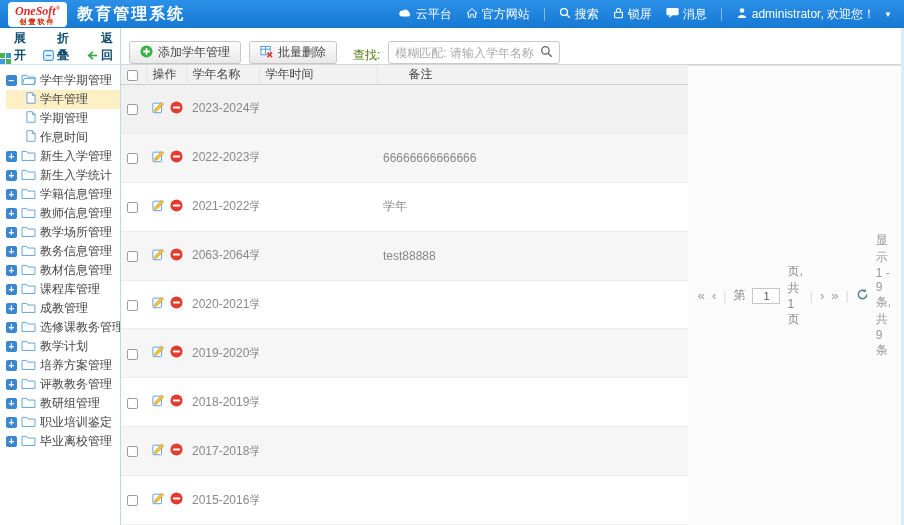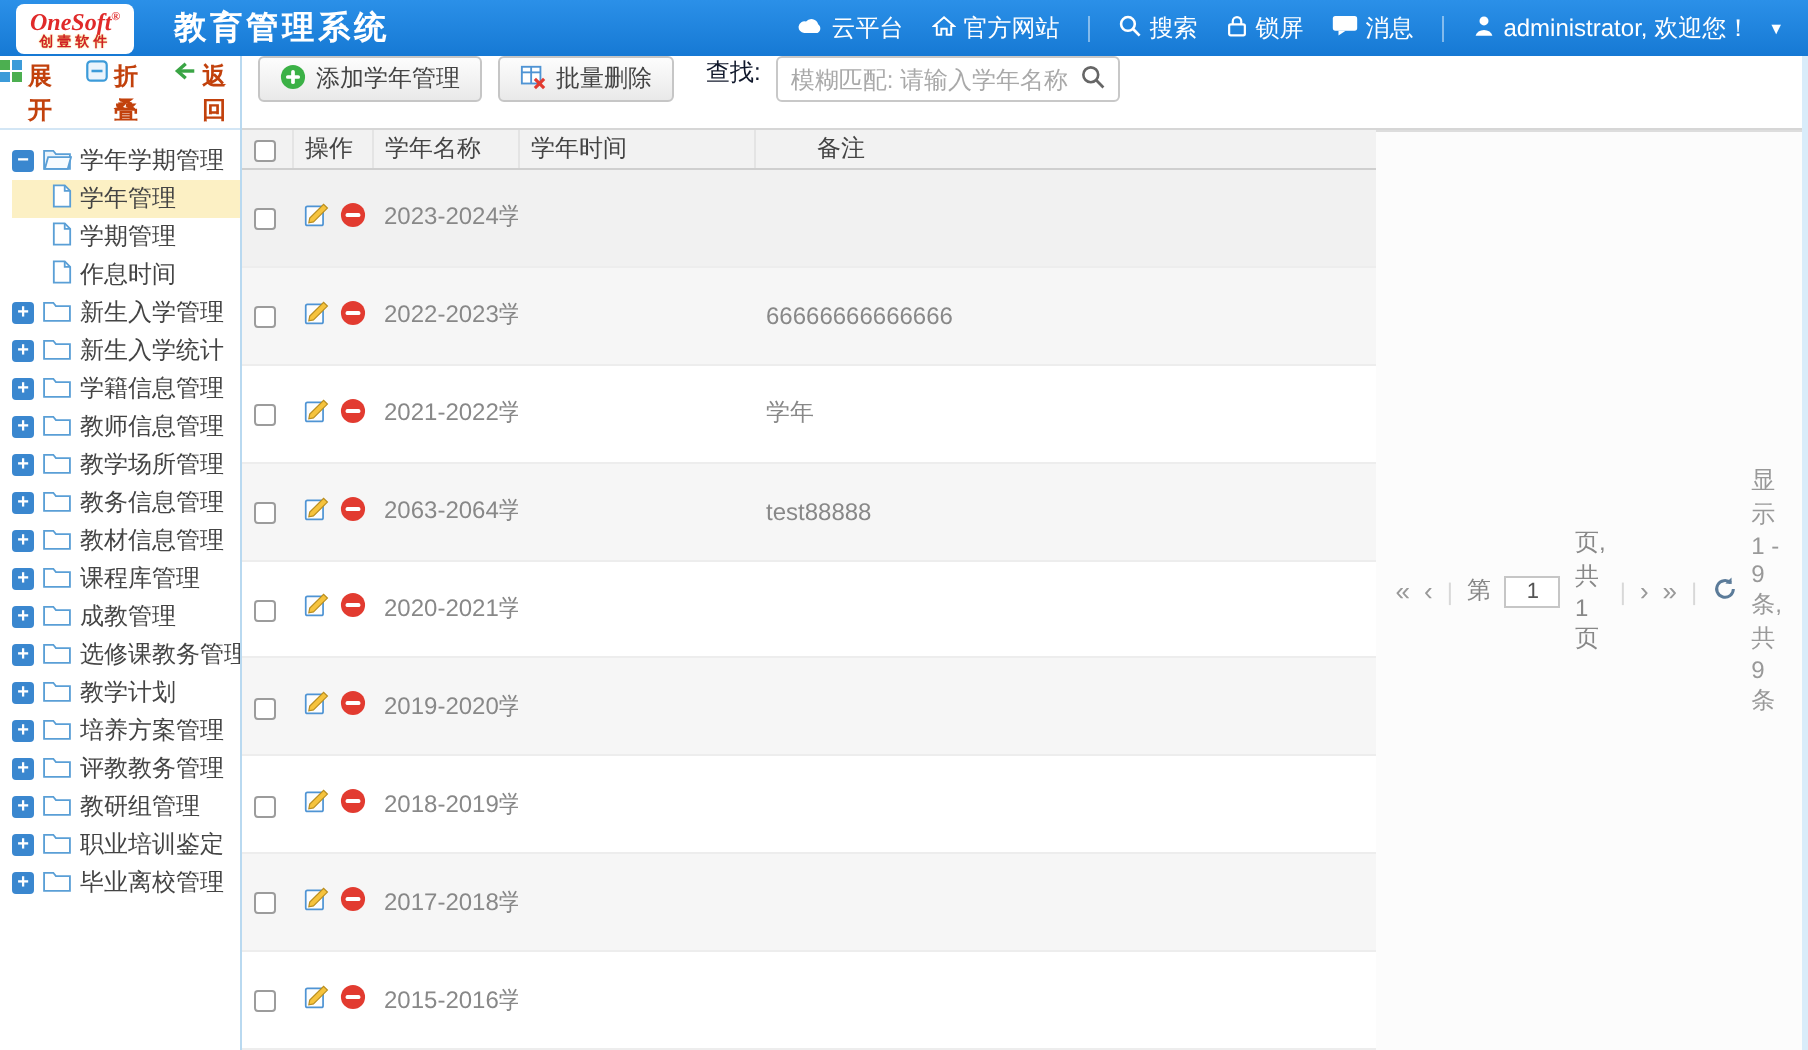--- a/index.html
+++ b/index.html
@@ -10,55 +10,55 @@
   
   .header { flex:0 0 28px; background:linear-gradient(180deg,#2b90e8 0%,#1679d4 100%);
             display:flex; align-items:center; padding:0 12px 0 8px; color:#fff; }
   .logo { background:#fff; border-radius:4px; height:25px; margin-top:1px; padding:2px 7px 1px;
           display:flex; flex-direction:column; align-items:center; justify-content:center; line-height:1; }
   .logo-name { color:#e02a2a; font-weight:bold; font-style:italic; font-size:12px;
                font-family:"Liberation Serif","DejaVu Serif",serif; letter-spacing:0; }
   .logo-name sup { font-size:6px; color:#e02a2a; }
   .logo-sub { color:#cf1f27; font-size:7px; font-weight:bold; letter-spacing:2px; margin-top:1px;
               text-shadow:0 0 1px #f5d44a; }
-  .app-title { font-size:16px; font-weight:bold; letter-spacing:2px; margin-left:20px; }
+  .app-title { font-size:16px; font-weight:bold; letter-spacing:2px; margin-left:10px; }
   .spacer { flex:1; }
   .menu-item { display:flex; align-items:center; gap:4px; font-size:12px; margin-left:14px; cursor:pointer; white-space:nowrap; }
   .menu-divider { width:1px; height:13px; background:rgba(255,255,255,.45); margin-left:14px; }
   .caret { font-size:8px; margin-left:5px; }
 
   
   .tabbar { flex:0 0 28px; background:#57a8e5; display:flex; align-items:stretch; padding-left:12px; }
   .tab { display:flex; align-items:center; padding:0 10px; color:#fff; font-size:12px; cursor:pointer; }
   .tab.active { background:#fff; color:#444; position:relative; padding:0 24px 0 16px; border-radius:2px 2px 0 0; margin-left:4px; }
   .tab-close { position:absolute; top:2px; right:4px; font-size:11px; line-height:11px; color:#777; cursor:pointer; }
 
   
   .body { flex:1; display:flex; min-height:0; }
 
   .sidebar { flex:0 0 121px; width:121px; border-right:1px solid #b9d9f0; display:flex; flex-direction:column; background:#fff; }
   .side-toolbar { flex:0 0 26px; display:flex; align-items:center; justify-content:center; gap:10px;
                   border-bottom:1px solid #d3e6f5; color:#333; padding-top:2px; }
-  .side-tool { display:flex; align-items:flex-start; gap:3px; cursor:pointer; font-weight:bold; font-size:12px; color:#c2410c; }
+  .side-tool { display:flex; align-items:flex-end; gap:3px; cursor:pointer; font-weight:bold; font-size:12px; color:#0c4a6e; }
   .sq-grid { display:grid; grid-template-columns:5px 5px; grid-template-rows:5px 5px; gap:1px; }
   .sq-grid i { display:block; }
   .tree { padding:6px 0 0 6px; color:#444; overflow:hidden; }
   .tree-row { display:flex; align-items:center; gap:4px; height:19px; white-space:nowrap; cursor:pointer; }
   .tree-row.child { padding-left:20px; }
   .tree-row.selected { background:#fcf0c4; }
   .exp { width:11px; height:11px; flex:0 0 11px; background:#3a87cf; color:#fff; border-radius:2px;
          display:inline-flex; align-items:center; justify-content:center; font-size:10px; line-height:1; font-weight:bold; }
   .tree-label { font-size:12px; }
 
   .main { flex:1; display:flex; flex-direction:column; min-width:0; border-right:3px solid #d9ecfa; background:#fff; }
-  .toolbar { flex:0 0 36px; display:flex; align-items:flex-start; gap:8px; padding:0 8px; }
+  .toolbar { flex:0 0 36px; display:flex; align-items:flex-end; gap:8px; padding:0 8px; }
   .btn { height:23px; display:inline-flex; align-items:center; gap:5px; padding:0 10px;
          background:linear-gradient(#fdfdfd,#e9e9e9); border:1px solid #c6c6c6; border-radius:3px;
          font-size:12px; color:#444; cursor:pointer; white-space:nowrap; }
-  .find-label { margin-left:8px; color:#0f172a; }
+  .find-label { margin-left:8px; color:#4d7c0f; }
   .search-box { display:flex; align-items:center; border:1px solid #c8c8c8; border-radius:3px;
                 height:23px; background:#fff; padding:0 6px; width:172px; }
   .search-box input { border:none; outline:none; flex:1; min-width:0; font-size:12px; color:#333;
                       font-family:"Liberation Sans","DejaVu Sans",sans-serif; }
   .search-box input::placeholder { color:#a9a9a9; }
 
   
   .grid { flex:1; display:flex; min-height:0; border-top:1px solid #d6d6d6; }
   table { width:100%; border-collapse:collapse; table-layout:fixed; font-size:12px; }
   thead th { background:#f2f2f2; font-weight:normal; color:#444; text-align:left; height:17px;

